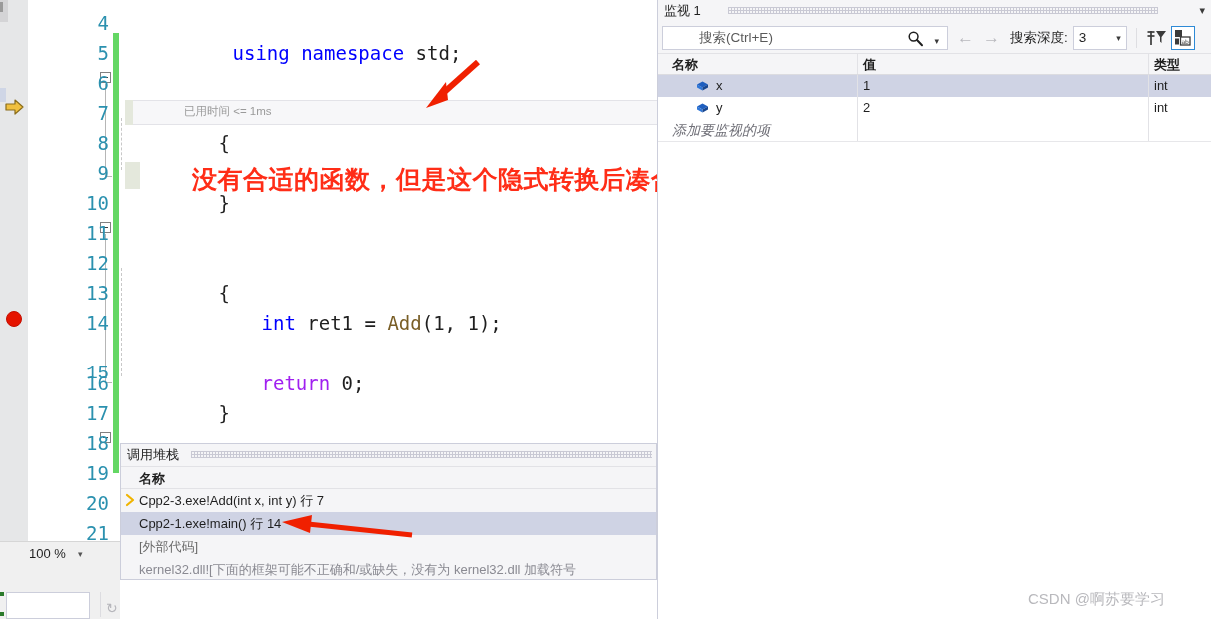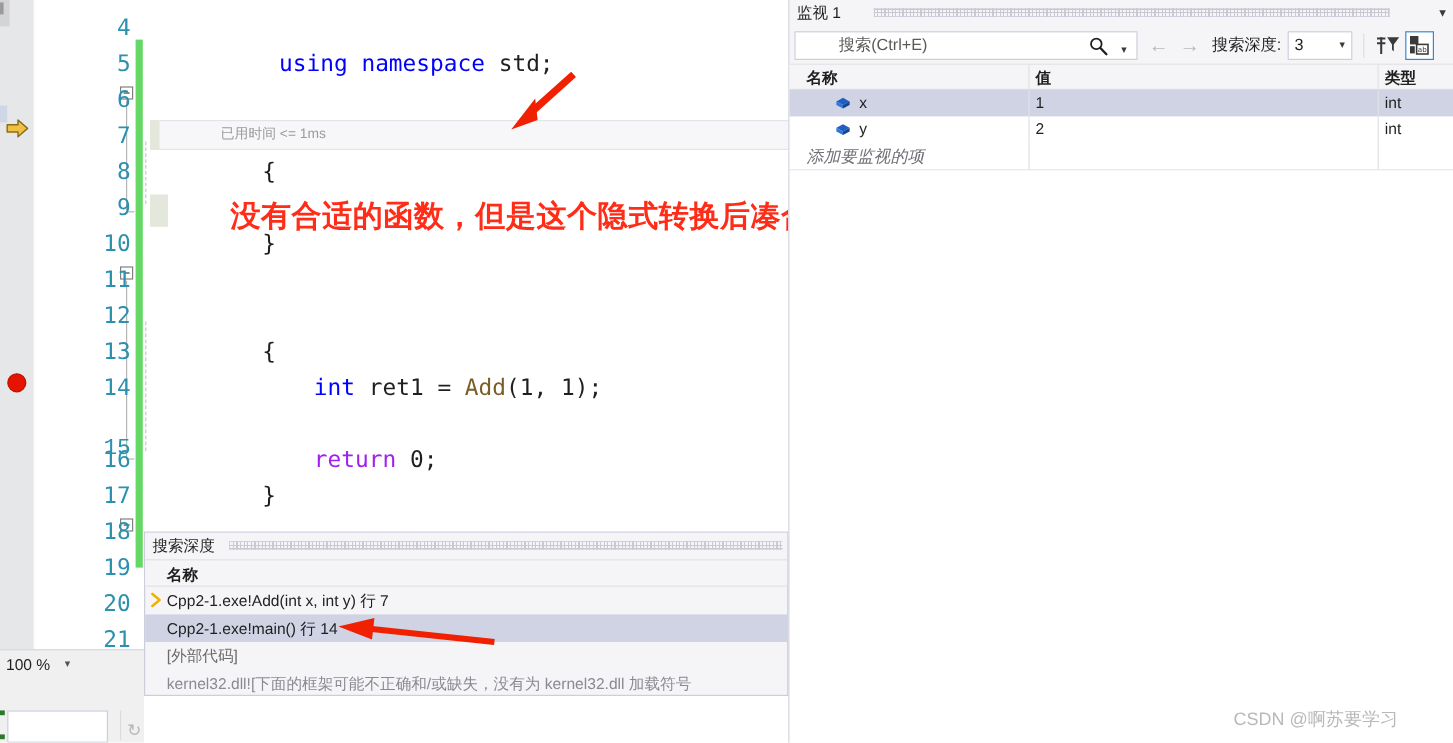--- a/index.html
+++ b/index.html
@@ -100,21 +100,21 @@
     position: absolute; left: 163px; top: 163px;
     color: #ff2d17; font-size: 25px; font-weight: 700;
     font-family: "DejaVu Sans", sans-serif; white-space: nowrap;
     letter-spacing: 0.5px;
   }
 
   
   #zoom-strip {
     position: absolute; left: 0; top: 541px; width: 138px; height: 24px;
     background: #f0f0f0; border-top: 1px solid #d6d6d6;
-    display: flex; align-items: center;
+    display: flex; align-items: center; padding-left: 24px;
   }
   #zoom-val { font-size: 13px; color: #1f1f1f; padding-left: 5px; }
   #zoom-caret {
     margin-left: 12px; font-size: 9px; color: #555;
   }
   #hscroll-area {
     position: absolute; left: 0; top: 565px; width: 120px; height: 15px;
     background: #f0f0f0;
   }
   .dotted-grip {
@@ -355,34 +355,34 @@
     <div id="bottom-box"></div>
     <div id="bottom-icon-a"></div>
     <div id="bottom-refresh">↻</div>
     <div id="left-edge-mark1"></div>
     <div id="left-edge-mark2"></div>
     <div id="top-left-tick"></div>
   </div>
 
   <div id="callstack">
     <div id="cs-header">
-      <span id="cs-title">搜索深度</span>
+      <span id="cs-title">调用堆栈</span>
       <div id="cs-grip" class="dotted-grip"></div>
     </div>
     <div id="cs-colhdr">
       <span class="cname">名称</span>
     </div>
 
     <div class="cs-row">
       <div id="cs-cur-arrow">
         <svg width="14" height="14" viewBox="0 0 14 14">
           <path d="M4,2 L10,7 L4,12" fill="none" stroke="#f0b400" stroke-width="2.2" stroke-linecap="round" stroke-linejoin="round"></path>
         </svg>
       </div>
-      <span>Cpp2-1.exe!Add(int x, int y) 行 7</span>
+      <span>Cpp2-3.exe!Add(int x, int y) 行 7</span>
     </div>
     <div class="cs-row selected">
       <span>Cpp2-1.exe!main() 行 14</span>
     </div>
     <div class="cs-row ext">
       <span>[外部代码]</span>
     </div>
     <div class="cs-row dim">
       <span>kernel32.dll![下面的框架可能不正确和/或缺失，没有为 kernel32.dll 加载符号</span>
     </div>

